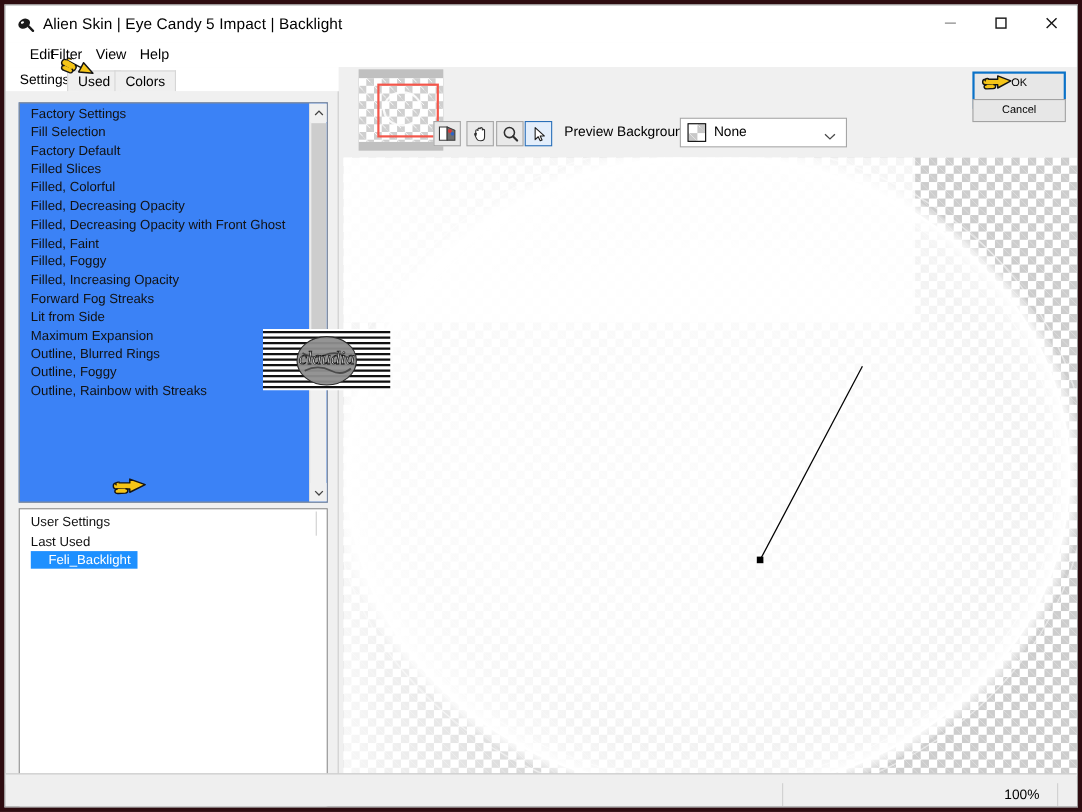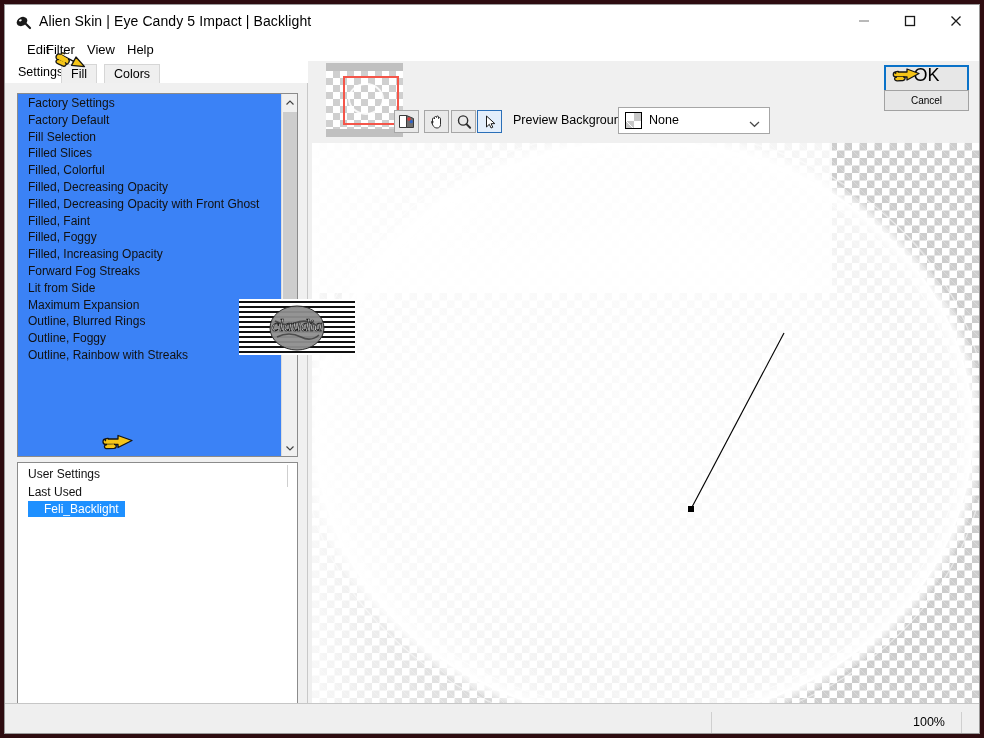--- a/index.html
+++ b/index.html
@@ -199,21 +199,21 @@
     background-position:0 0,8px 8px;
   }
   #pb-value{
     position:absolute;left:30px;top:5px;font-size:12.5px;color:#000;
   }
   #pb-caret{position:absolute;right:9px;top:9px;}
 
   
   #btn-ok{
     position:absolute;right:10px;top:4px;width:85px;height:34px;
-    line-height:17px;text-align:center;font-size:18px;
+    line-height:17px;text-align:center;font-size:10px;
     background:#e7e7e7;border:2px solid #0a72c8;box-sizing:border-box;
     cursor:default;
   }
   #btn-cancel{
     position:absolute;right:10px;top:29px;width:85px;height:21px;
     line-height:19px;text-align:center;font-size:10px;
     background:#e7e7e7;border:1px solid #a2a2a2;box-sizing:border-box;
     cursor:default;
   }
 
@@ -292,31 +292,31 @@
 
   <div id="menubar">
     <span class="menu-item" style="left:16px">Edit</span>
     <span class="menu-item" style="left:35px">Filter</span>
     <span class="menu-item" style="left:76px">View</span>
     <span class="menu-item" style="left:116px">Help</span>
   </div>
 
   <div id="tabstrip">
     <span class="tab active" style="left:4px">Settings</span>
-    <span class="tab inactive" style="left:56px">Fill</span>
+    <span class="tab inactive" style="left:56px">Used</span>
     <span class="tab inactive" style="left:99px">Colors</span>
   </div>
 
   <div id="left-panel">
 
     <div id="factory-box">
       <div id="factory-list">
         <div class="fs-row header">Factory Settings</div>
+        <div class="fs-row">Fill Selection</div>
         <div class="fs-row">Factory Default</div>
-        <div class="fs-row">Fill Selection</div>
         <div class="fs-row">Filled Slices</div>
         <div class="fs-row">Filled, Colorful</div>
         <div class="fs-row">Filled, Decreasing Opacity</div>
         <div class="fs-row">Filled, Decreasing Opacity with Front Ghost</div>
         <div class="fs-row">Filled, Faint</div>
         <div class="fs-row">Filled, Foggy</div>
         <div class="fs-row">Filled, Increasing Opacity</div>
         <div class="fs-row">Forward Fog Streaks</div>
         <div class="fs-row">Lit from Side</div>
         <div class="fs-row">Maximum Expansion</div>

